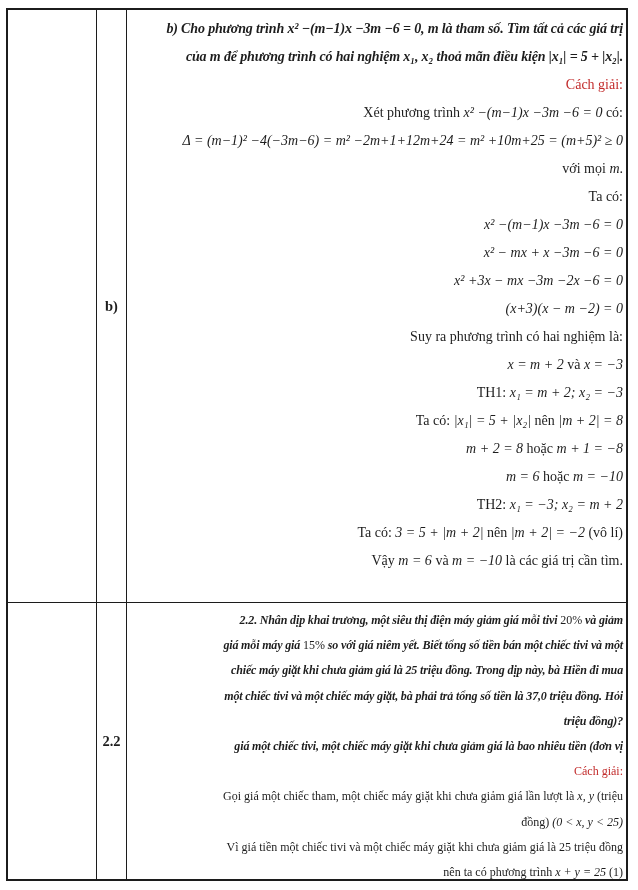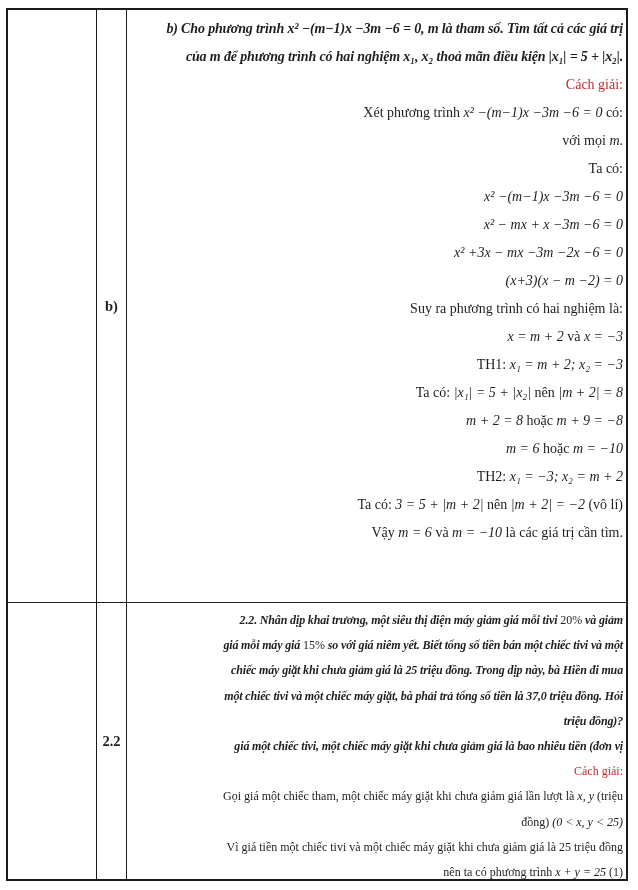--- a/index.html
+++ b/index.html
@@ -43,31 +43,32 @@
   <div class="table">
 
     <div class="row row-b">
       <div class="cell cell-empty"></div>
       <div class="cell cell-label">b)</div>
       <div class="cell cell-content">
         <div class="line"><span class="s-bi">b) Cho phương trình </span><span class="s-bi">x² −(m−1)x −3m −6 = 0, m</span><span class="s-bi"> là tham số. Tìm tất cả các giá trị</span></div>
         <div class="line"><span class="s-bi">của </span><span class="s-bi">m</span><span class="s-bi"> để phương trình có hai nghiệm </span><span class="s-bi">x₁, x₂</span><span class="s-bi"> thoả mãn điều kiện </span><span class="s-bi">|x₁| = 5 + |x₂|.</span></div>
         <div class="line"><span class="s-red">Cách giải:</span></div>
         <div class="line"><span class="s-r">Xét phương trình </span><span class="s-i">x² −(m−1)x −3m −6 = 0</span><span class="s-r"> có:</span></div>
+        <div class="line"><span class="s-i">Δ = (m−1)² −4(−3m−6) = m² −2m+1+12m+24 = m² +10m+25 = (m+5)² ≥ 0</span></div>
         <div class="line"><span class="s-r">với mọi </span><span class="s-i">m</span><span class="s-r">.</span></div>
         <div class="line"><span class="s-r">Ta có:</span></div>
         <div class="line"><span class="s-i">x² −(m−1)x −3m −6 = 0</span></div>
         <div class="line"><span class="s-i">x² − mx + x −3m −6 = 0</span></div>
         <div class="line"><span class="s-i">x² +3x − mx −3m −2x −6 = 0</span></div>
         <div class="line"><span class="s-i">(x+3)(x − m −2) = 0</span></div>
         <div class="line"><span class="s-r">Suy ra phương trình có hai nghiệm là:</span></div>
         <div class="line"><span class="s-i">x = m + 2</span><span class="s-r"> và </span><span class="s-i">x = −3</span></div>
         <div class="line"><span class="s-r">TH1: </span><span class="s-i">x₁ = m + 2; x₂ = −3</span></div>
         <div class="line"><span class="s-r">Ta có: </span><span class="s-i">|x₁| = 5 + |x₂|</span><span class="s-r"> nên </span><span class="s-i">|m + 2| = 8</span></div>
-        <div class="line"><span class="s-i">m + 2 = 8</span><span class="s-r"> hoặc </span><span class="s-i">m + 9 = −8</span></div>
+        <div class="line"><span class="s-i">m + 2 = 8</span><span class="s-r"> hoặc </span><span class="s-i">m + 1 = −8</span></div>
         <div class="line"><span class="s-i">m = 6</span><span class="s-r"> hoặc </span><span class="s-i">m = −10</span></div>
         <div class="line"><span class="s-r">TH2: </span><span class="s-i">x₁ = −3; x₂ = m + 2</span></div>
         <div class="line"><span class="s-r">Ta có: </span><span class="s-i">3 = 5 + |m + 2|</span><span class="s-r"> nên </span><span class="s-i">|m + 2| = −2</span><span class="s-r"> (vô lí)</span></div>
         <div class="line"><span class="s-r">Vậy </span><span class="s-i">m = 6</span><span class="s-r"> và </span><span class="s-i">m = −10</span><span class="s-r"> là các giá trị cần tìm.</span></div>
       </div>
     </div>
 
     <div class="row row-22">
       <div class="cell cell-empty"></div>
       <div class="cell cell-label">2.2</div>

